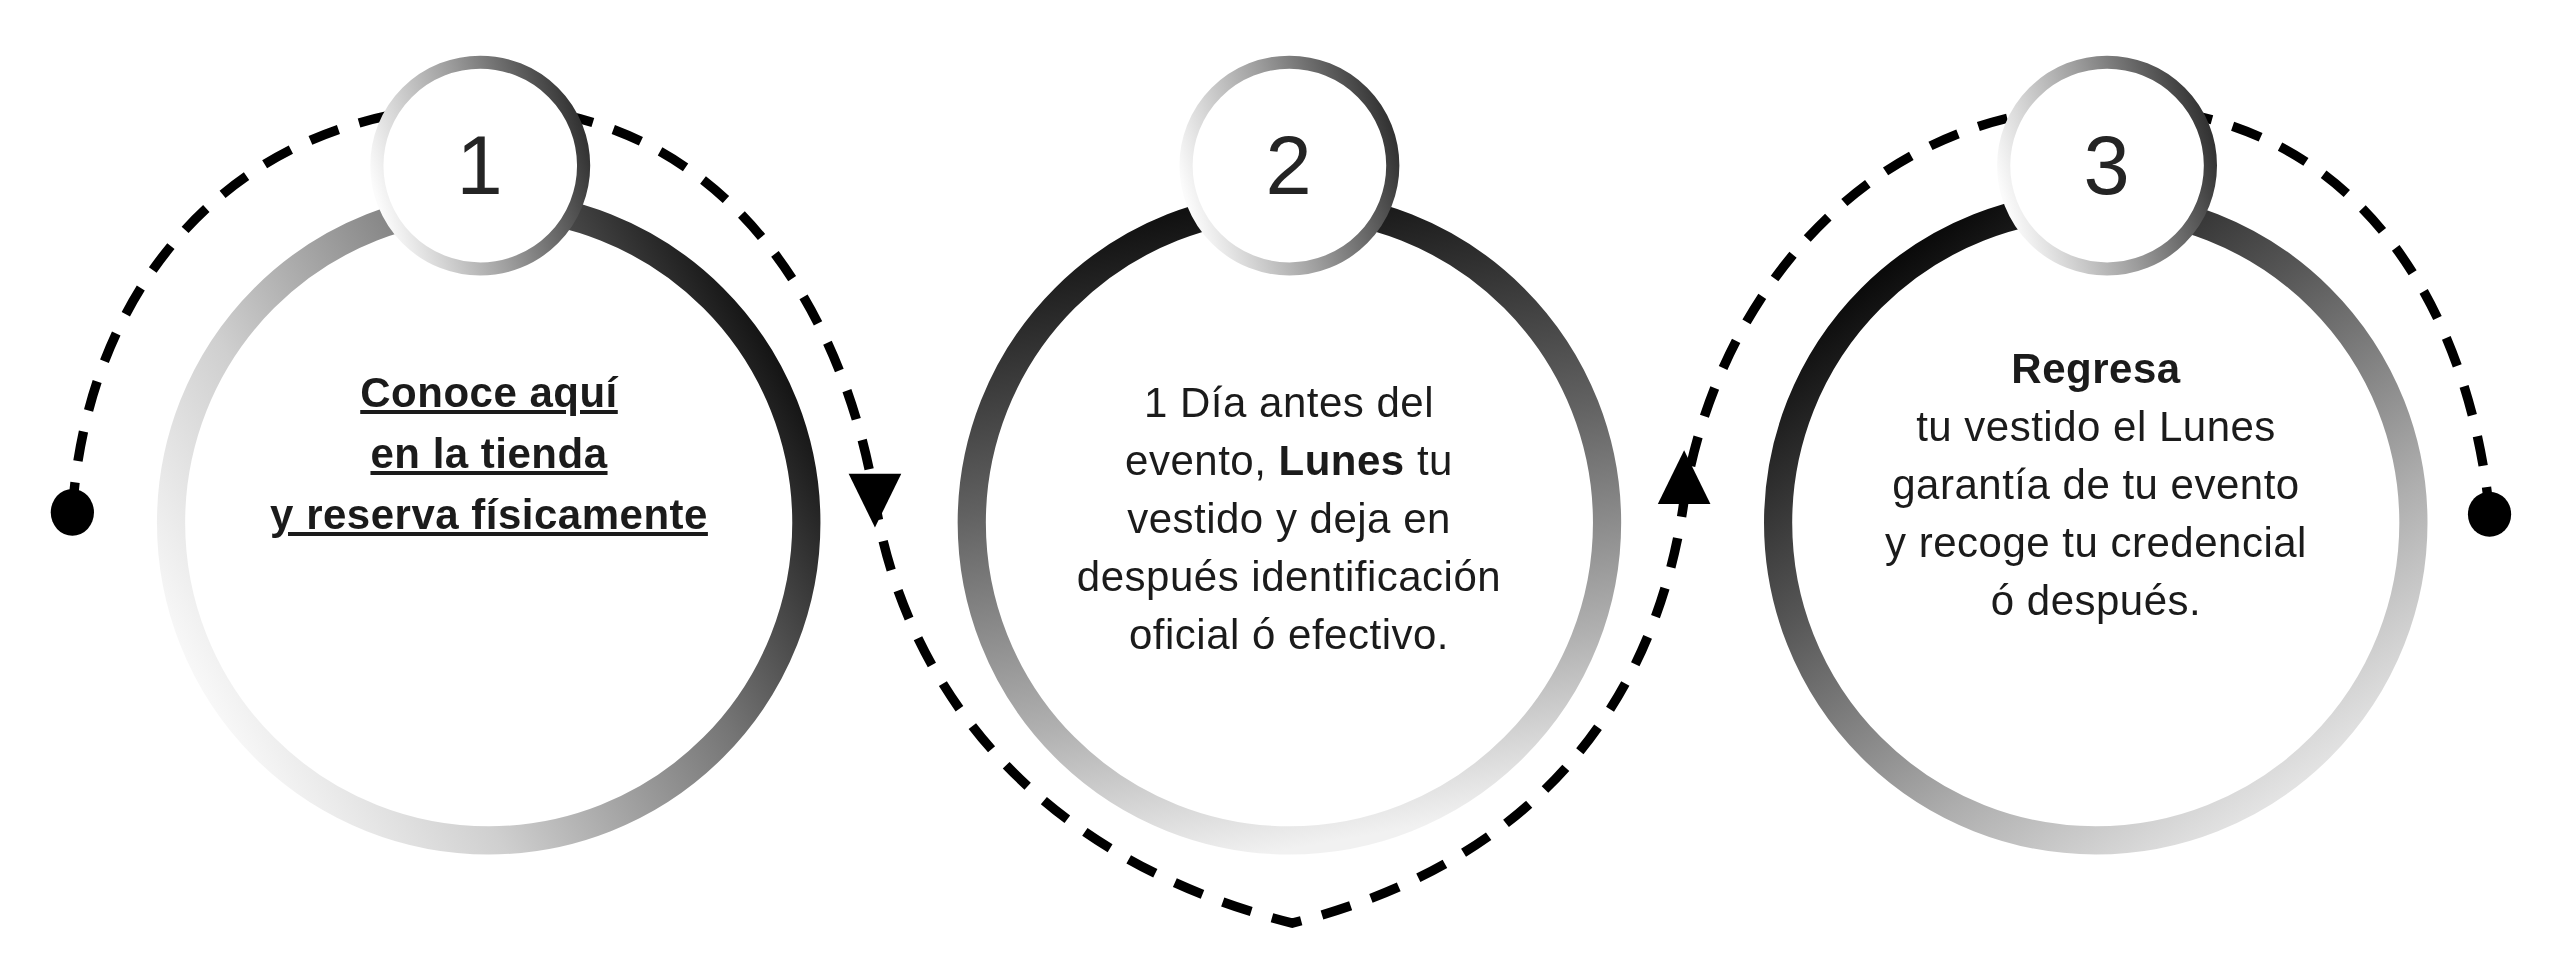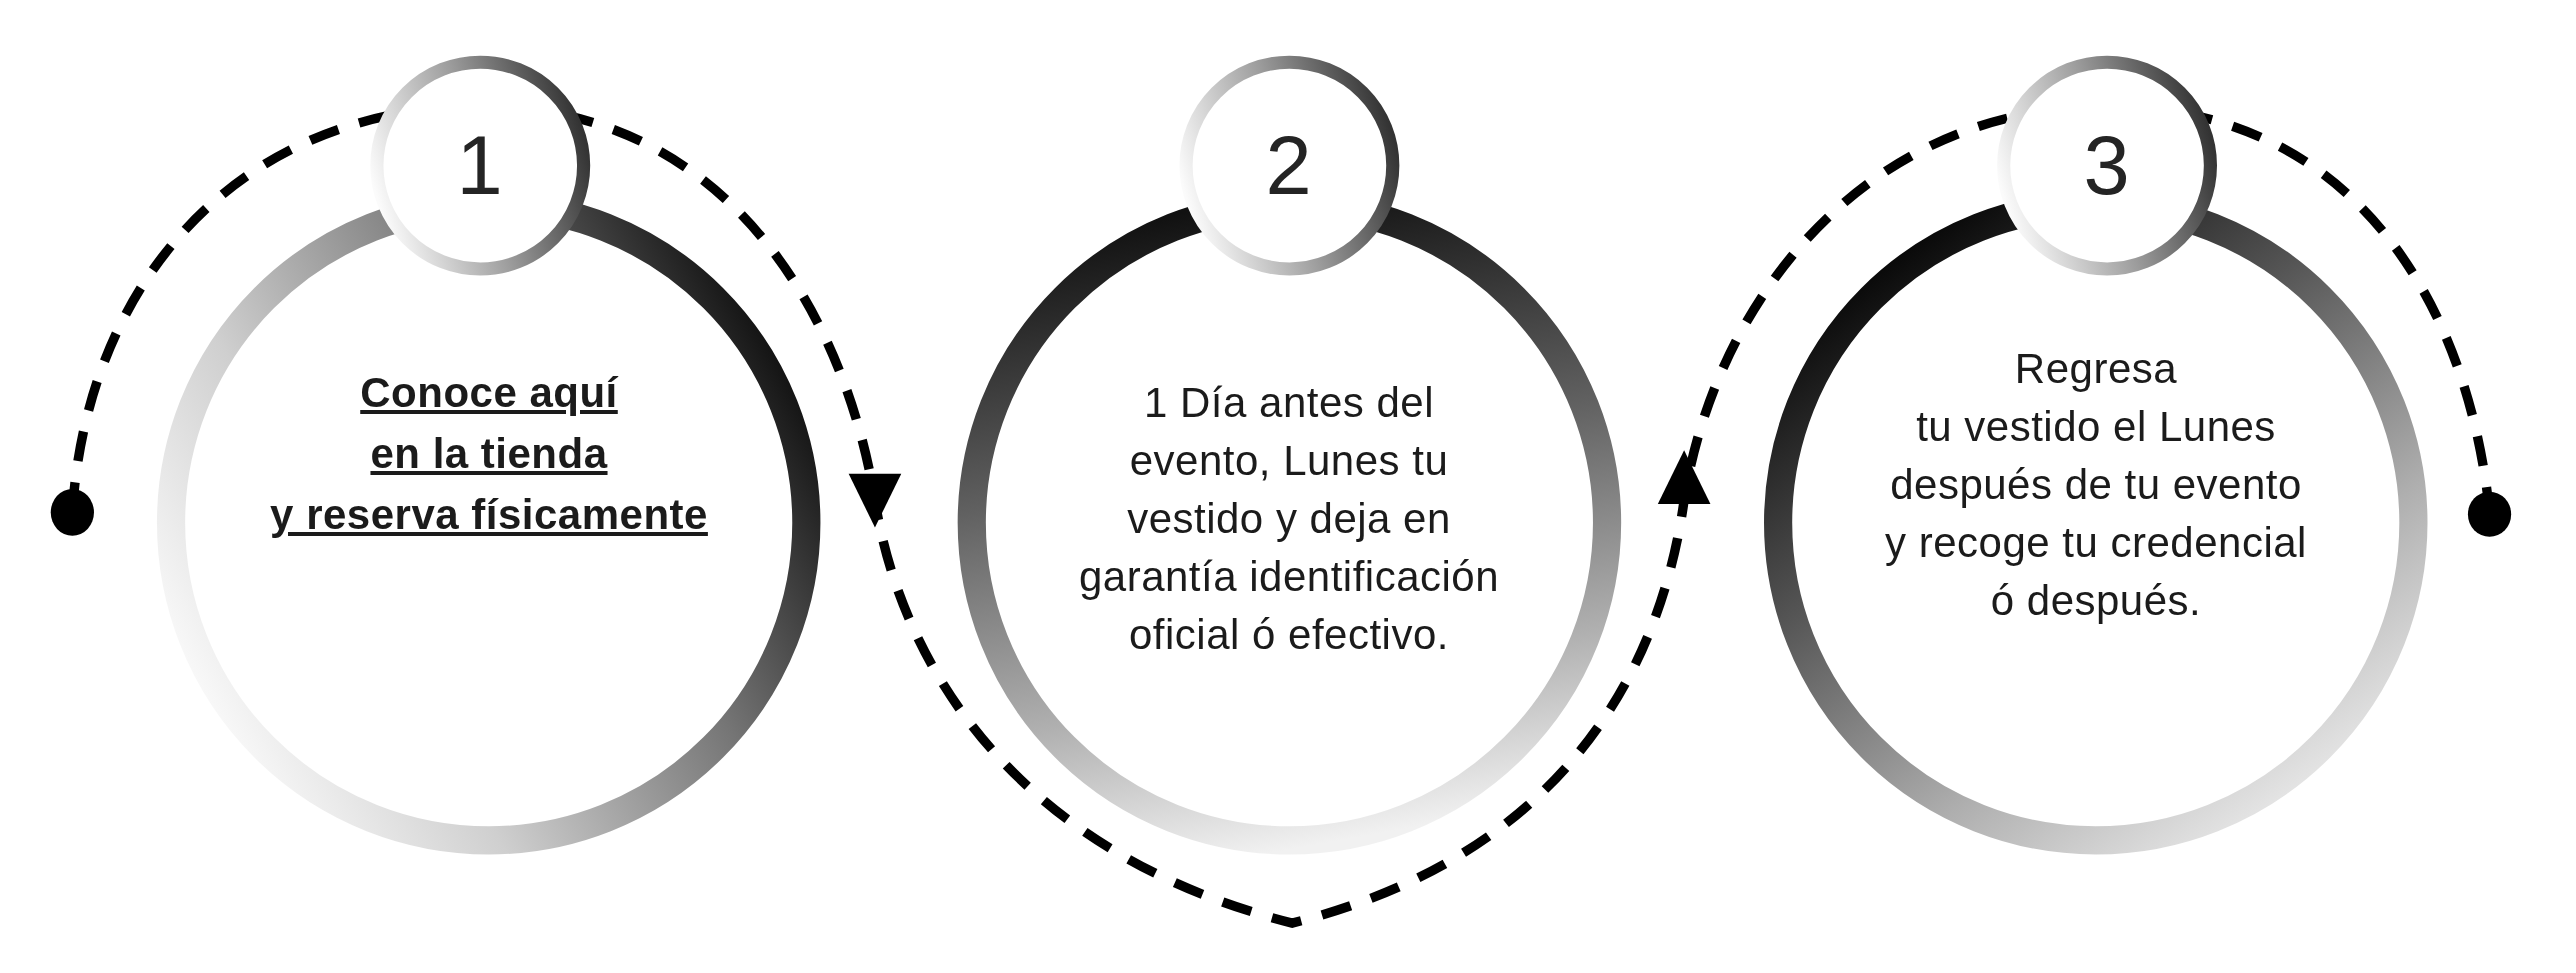--- a/index.html
+++ b/index.html
@@ -11,21 +11,21 @@
   .num{
     position:absolute;transform:translate(-50%,-50%);
     font-size:83px;font-weight:400;color:#242424;letter-spacing:0.9px;line-height:1;
   }
   .txt{
     position:absolute;transform:translateX(-50%);
     text-align:center;color:#1b1b1b;font-size:42px;white-space:nowrap;letter-spacing:0.5px;
   }
   .t1{line-height:61px;font-weight:700;text-decoration:underline;}
   .t2{line-height:58px;font-weight:400;}
-  .b{font-weight:400;}
+  .b{font-weight:700;}
   .ln{display:block;}
 </style>
 </head>
 <body>
 
 <div class="stage">
 
   <svg width="2576" height="974" viewBox="0 0 2741 1036">
     <defs>
       <linearGradient id="g1" x1="0%" y1="78%" x2="100%" y2="22%">
@@ -83,26 +83,26 @@
   <div class="txt t1" style="left:489px;top:362px">
     <span class="ln">Conoce aquí</span>
     <span class="ln">en la tienda</span>
     <span class="ln">y reserva físicamente</span>
   </div>
 
   <div class="txt t2" style="left:1289px;top:374px">
     <span class="ln">1 Día antes del</span>
     <span class="ln"><span>evento, </span><span class="b">Lunes</span><span> tu</span></span>
     <span class="ln">vestido y deja en</span>
-    <span class="ln">garantía identificación</span>
+    <span class="ln">después identificación</span>
     <span class="ln">oficial ó efectivo.</span>
   </div>
 
   <div class="txt t2" style="left:2096px;top:340px">
     <span class="ln b">Regresa</span>
     <span class="ln">tu vestido el Lunes</span>
-    <span class="ln">después de tu evento</span>
+    <span class="ln">garantía de tu evento</span>
     <span class="ln">y recoge tu credencial</span>
     <span class="ln">ó después.</span>
   </div>
 
 </div>
 
 
 </body></html>

